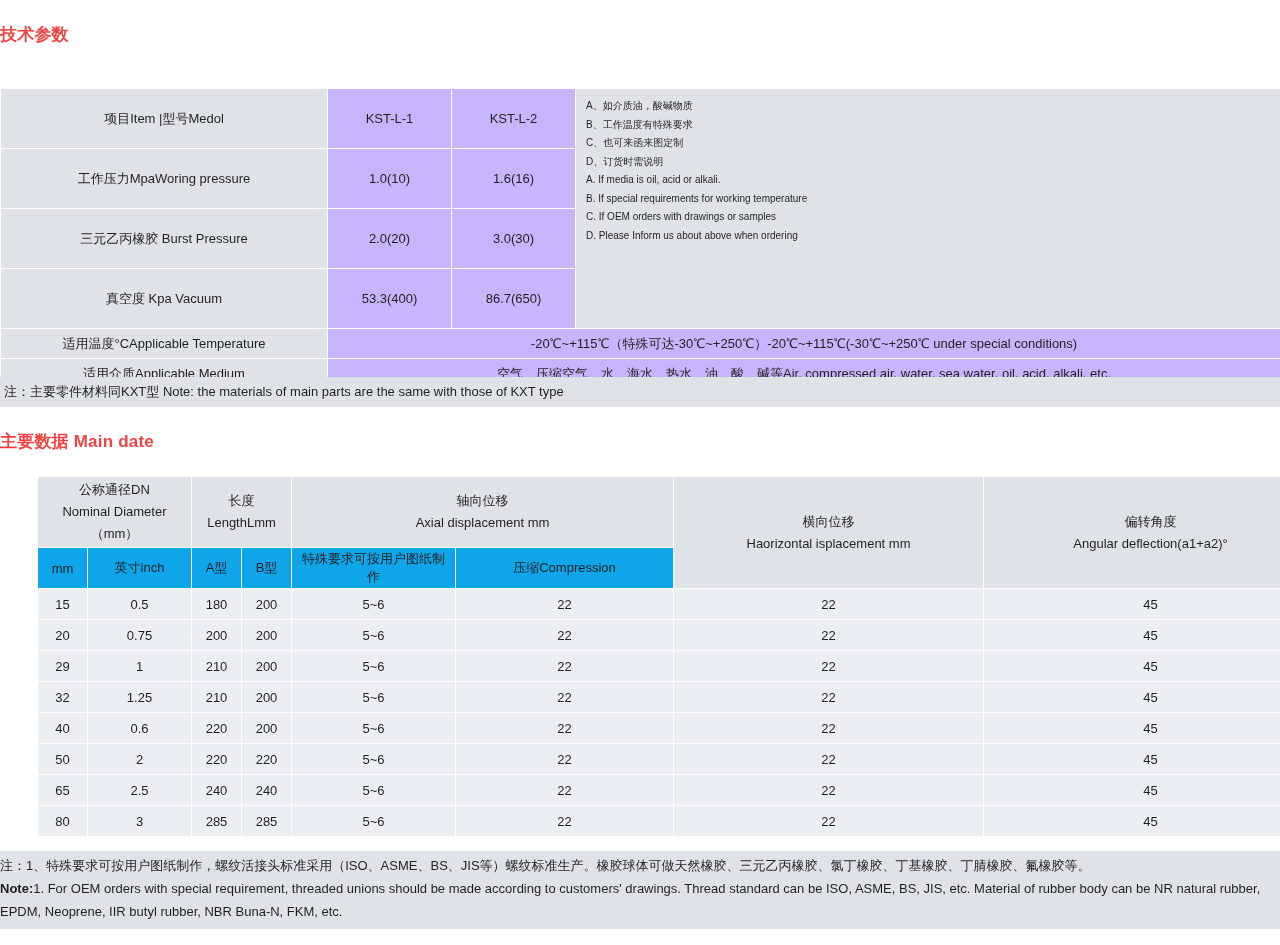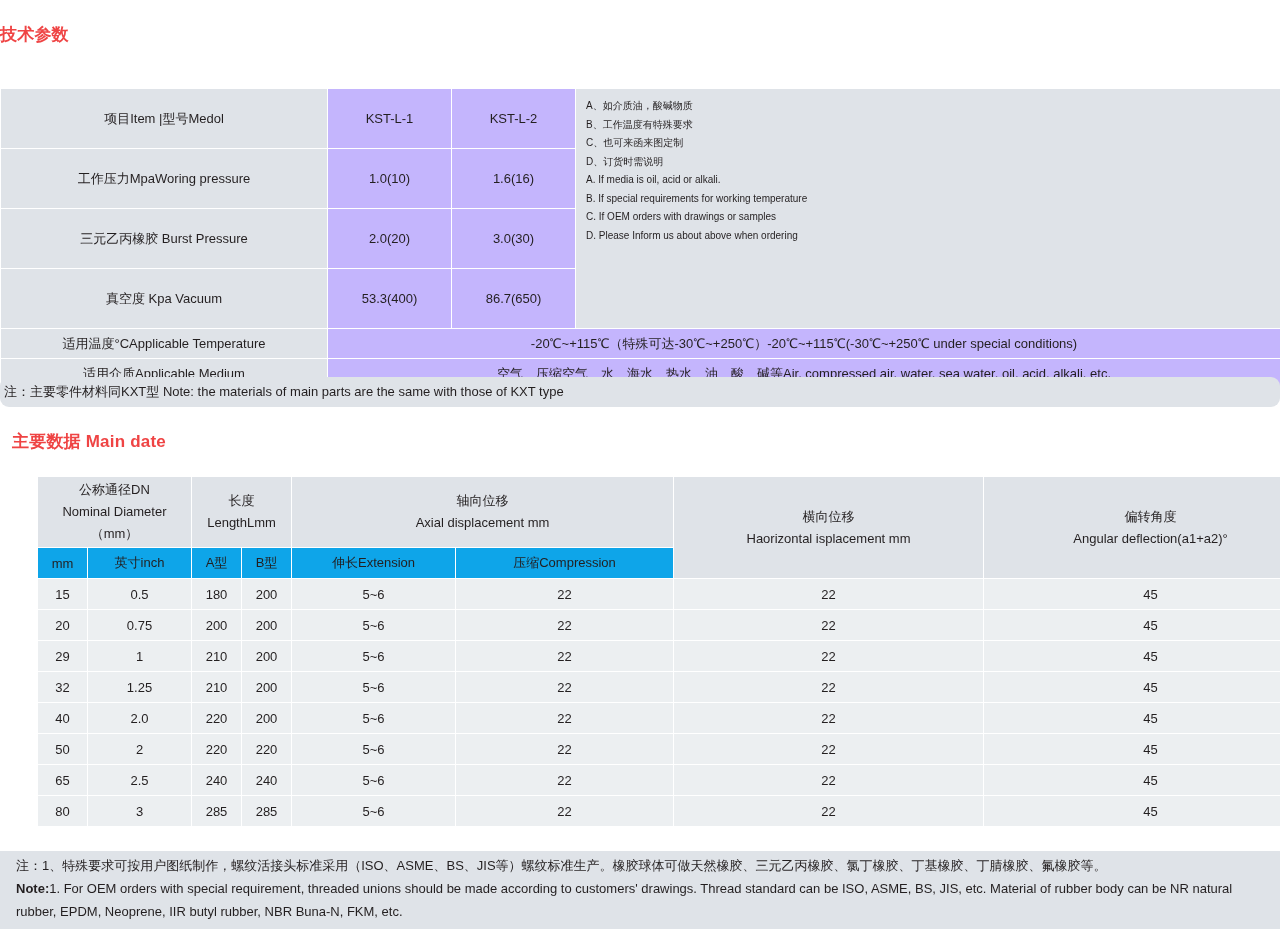--- a/index.html
+++ b/index.html
@@ -29,21 +29,21 @@
     color: #ef4444;
     letter-spacing: 0.2px;
   }
   #title-tech {
     position: absolute;
     left: 0px;
     top: 23px;
   }
   #title-main {
     position: absolute;
-    left: 12px;
+    left: 0px;
     top: 430px;
   }
 
   table {
     border-collapse: collapse;
     table-layout: fixed;
   }
   td, th {
     border: 1px solid #ffffff;
     background: #dfe3e8;
@@ -89,21 +89,20 @@
     position: absolute;
     left: 0px;
     top: 377px;
     width: 1280px;
     height: 30px;
     line-height: 30px;
     background: #dfe3e8;
     font-size: 13px;
     padding-left: 4px;
     box-sizing: border-box;
-    border-radius: 9px;
   }
 
   
   #main-table {
     position: absolute;
     left: 0px;
     top: 476px;
     width: 1280px;
     margin-left: 37px;
   }
@@ -121,21 +120,21 @@
     background: #eceff1;
   }
   #main-notes {
     position: absolute;
     left: 0px;
     top: 851px;
     width: 1280px;
     background: #dfe3e8;
     font-size: 13px;
     line-height: 1.75;
-    padding: 4px 4px 6px 16px;
+    padding: 4px 4px 6px 0;
     box-sizing: border-box;
   }
   #main-notes b { font-weight: bold; }
 </style>
 </head>
 <body>
 
 <div class="page">
 
   <h2 class="section-title" id="title-tech">技术参数</h2>
@@ -227,21 +226,21 @@
           <div>偏转角度</div>
           <div>Angular deflection(a1+a2)°</div>
         </td>
       </tr>
       <tr></tr>
       <tr>
         <td class="sub">mm</td>
         <td class="sub">英寸inch</td>
         <td class="sub">A型</td>
         <td class="sub">B型</td>
-        <td class="sub">伸长Extension</td>
+        <td class="sub">特殊要求可按用户图纸制作</td>
         <td class="sub">压缩Compression</td>
       </tr>
 
       <tr>
         <td class="body">15</td>
         <td class="body">0.5</td>
         <td class="body">180</td>
         <td class="body">200</td>
         <td class="body">5~6</td>
         <td class="body">22</td>
@@ -273,21 +272,21 @@
         <td class="body">1.25</td>
         <td class="body">210</td>
         <td class="body">200</td>
         <td class="body">5~6</td>
         <td class="body">22</td>
         <td class="body">22</td>
         <td class="body">45</td>
       </tr>
       <tr>
         <td class="body">40</td>
-        <td class="body">2.0</td>
+        <td class="body">0.6</td>
         <td class="body">220</td>
         <td class="body">200</td>
         <td class="body">5~6</td>
         <td class="body">22</td>
         <td class="body">22</td>
         <td class="body">45</td>
       </tr>
       <tr>
         <td class="body">50</td>
         <td class="body">2</td>

